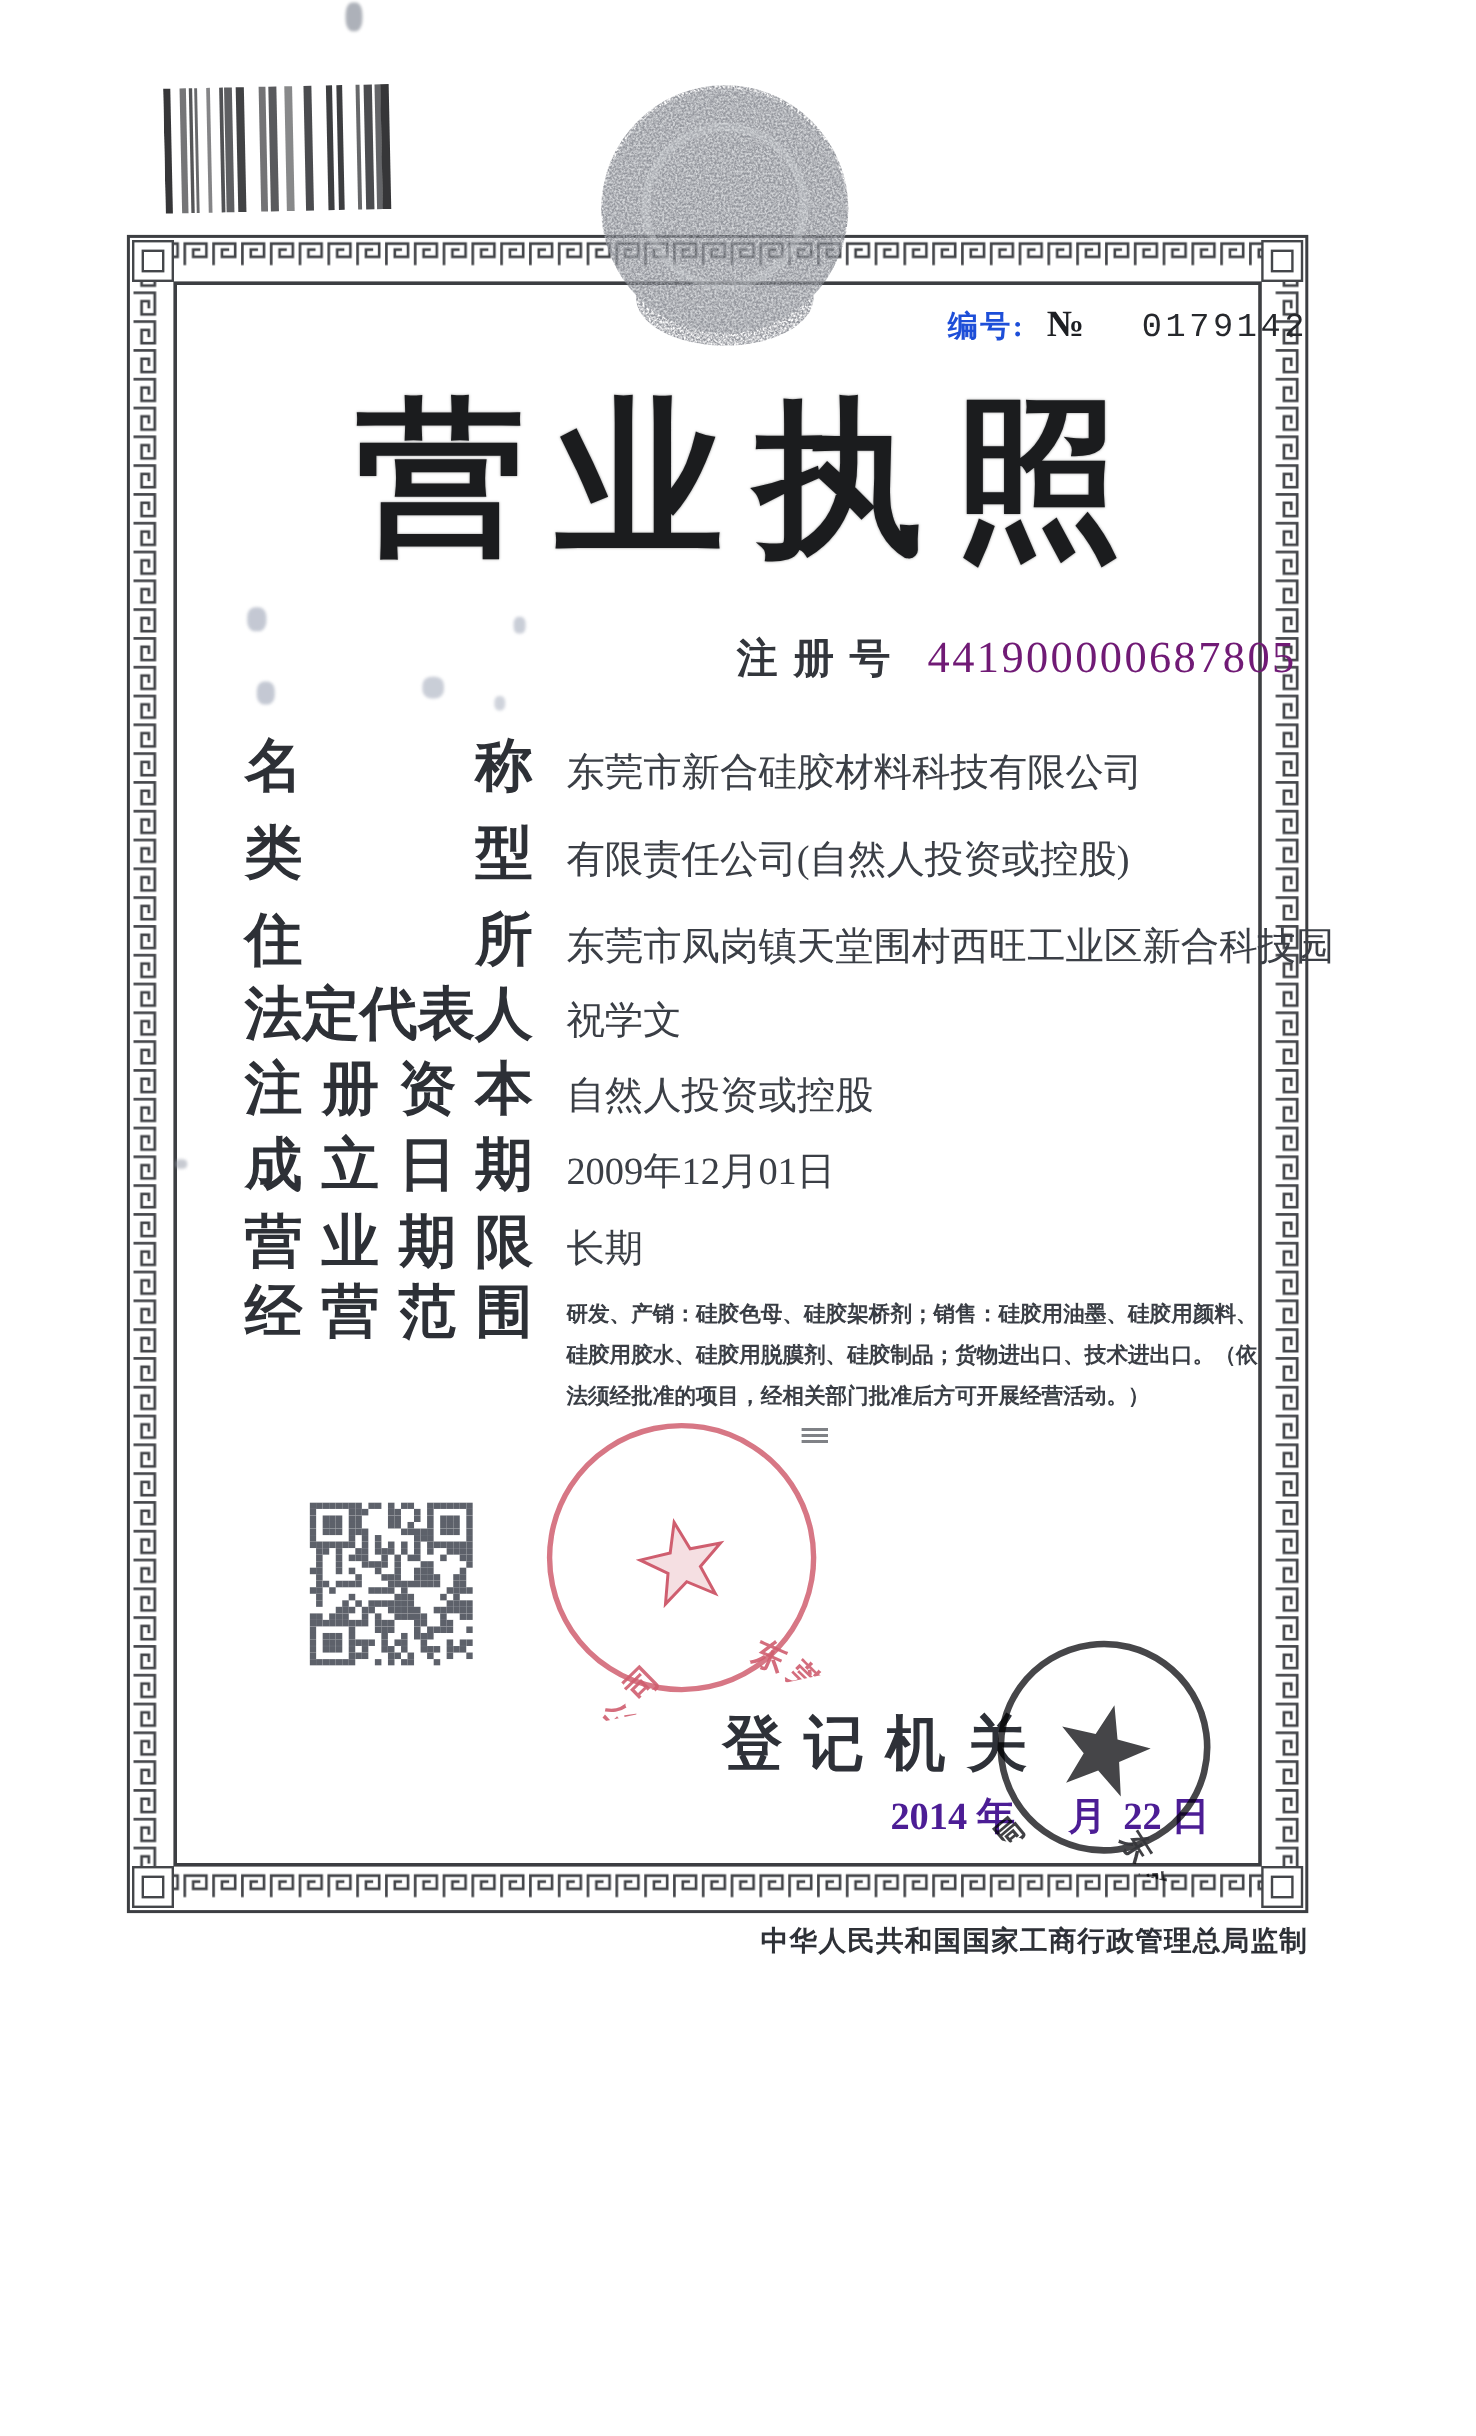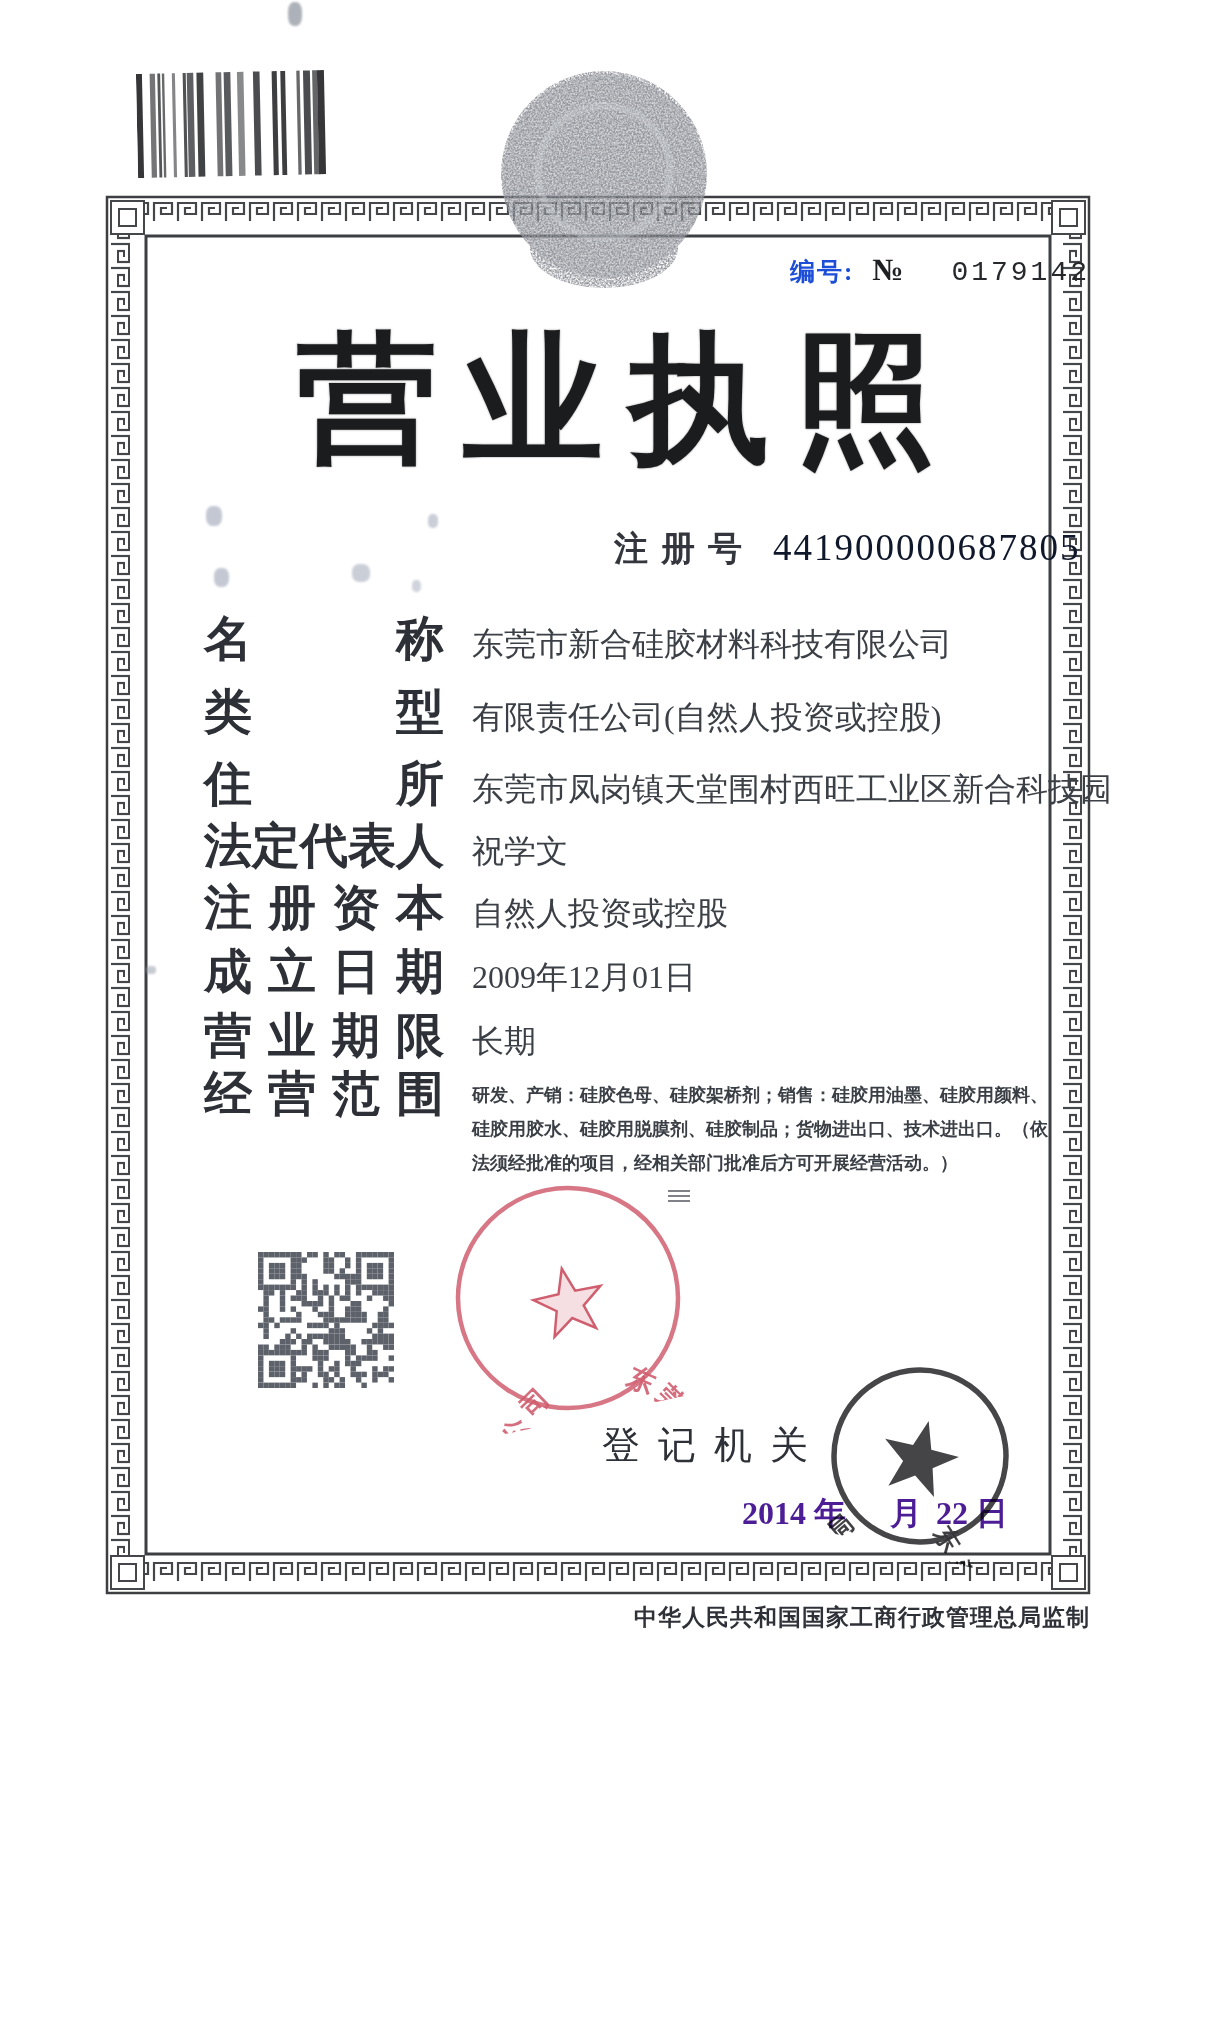--- a/index.html
+++ b/index.html
@@ -16,38 +16,38 @@
   .serial .lab{font-size:25px;font-weight:700;letter-spacing:2px;color:#1d4ed8;}
   .serial .no{font-size:31px;font-weight:900;margin:0 8px 0 14px;color:#1d1f23;}
   .serial .digits{font-family:"Liberation Mono", monospace;font-size:28px;letter-spacing:3px;color:#26282c;margin-left:36px;}
   
   .title{position:absolute;left:0;top:318px;width:1230px;text-align:center;z-index:4;
          font-family:"Liberation Sans", sans-serif;font-weight:900;font-size:140px;line-height:1.15;
          letter-spacing:26px;margin-left:14px;color:#1b1c1e;text-shadow:0 0 2px rgba(40,40,40,.55);}
   
   .regline{position:absolute;left:614px;top:526px;z-index:4;white-space:nowrap;}
   .regline .rlab{font-size:34px;font-weight:600;letter-spacing:13px;color:#33363c;}
-  .regline .rno{font-size:37px;letter-spacing:2px;margin-left:14px;color:#0f172a;}
+  .regline .rno{font-size:37px;letter-spacing:2px;margin-left:14px;color:#701a75;}
   
   .row{position:absolute;left:204px;display:flex;align-items:baseline;z-index:4;}
   .flabel{width:240px;font-size:48px;font-weight:700;line-height:1.1;color:#2d3036;
           text-align:justify;text-align-last:justify;text-justify:inter-character;flex:0 0 240px;}
   .fvalue{margin-left:28px;font-size:32px;line-height:1.2;color:#3b3f46;white-space:nowrap;}
   .row.scope{align-items:flex-start;}
   .row.scope .fvalue{white-space:normal;width:578px;font-size:18px;line-height:34px;padding-top:10px;
                      font-weight:600;color:#3a3e45;}
   
   .qr{position:absolute;left:258px;top:1252px;width:136px;height:136px;opacity:.82;z-index:4;}
   
   .seal-red{position:absolute;left:448px;top:1178px;width:240px;height:240px;z-index:6;
             transform:rotate(-12deg);mix-blend-mode:multiply;opacity:.88;}
   .stamp-black{position:absolute;left:824px;top:1360px;width:192px;height:192px;z-index:6;
             transform:rotate(14deg);mix-blend-mode:multiply;opacity:.9;}
   
-  .registrar{position:absolute;left:602px;top:1420px;font-size:38px;font-weight:400;
+  .registrar{position:absolute;left:602px;top:1420px;font-size:50px;font-weight:700;
              letter-spacing:18px;color:#2e3138;z-index:4;white-space:nowrap;}
   .dateline{position:absolute;left:742px;top:1492px;z-index:4;font-size:32px;font-weight:600;
             color:#4c1d95;white-space:nowrap;display:flex;align-items:baseline;}
   .dateline .dy{margin-right:44px;} .dateline .dm{margin-right:14px;}
   
   .footer-left{position:absolute;left:100px;top:1610px;font-size:19px;letter-spacing:.5px;color:#3a3d44;z-index:4;}
   .footer-right{position:absolute;right:140px;top:1602px;font-size:23px;font-weight:700;
                 letter-spacing:1px;color:#2e3137;z-index:4;}
   
   .smudge{position:absolute;border-radius:40%;filter:blur(1.2px);z-index:2;}

